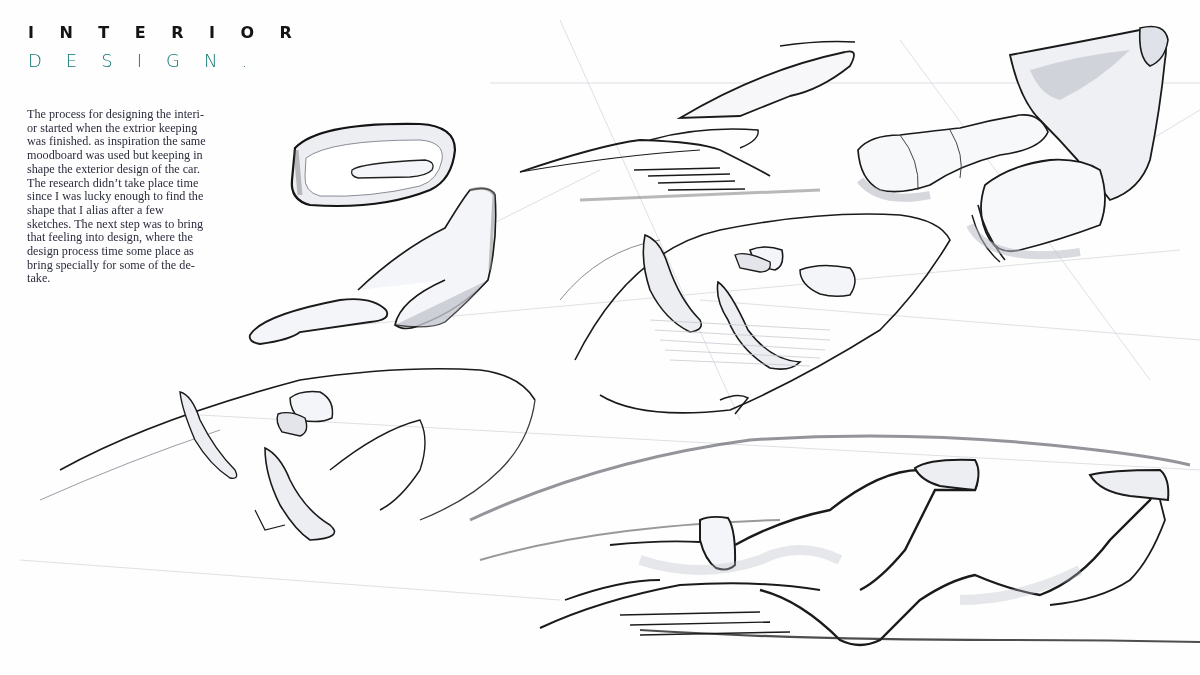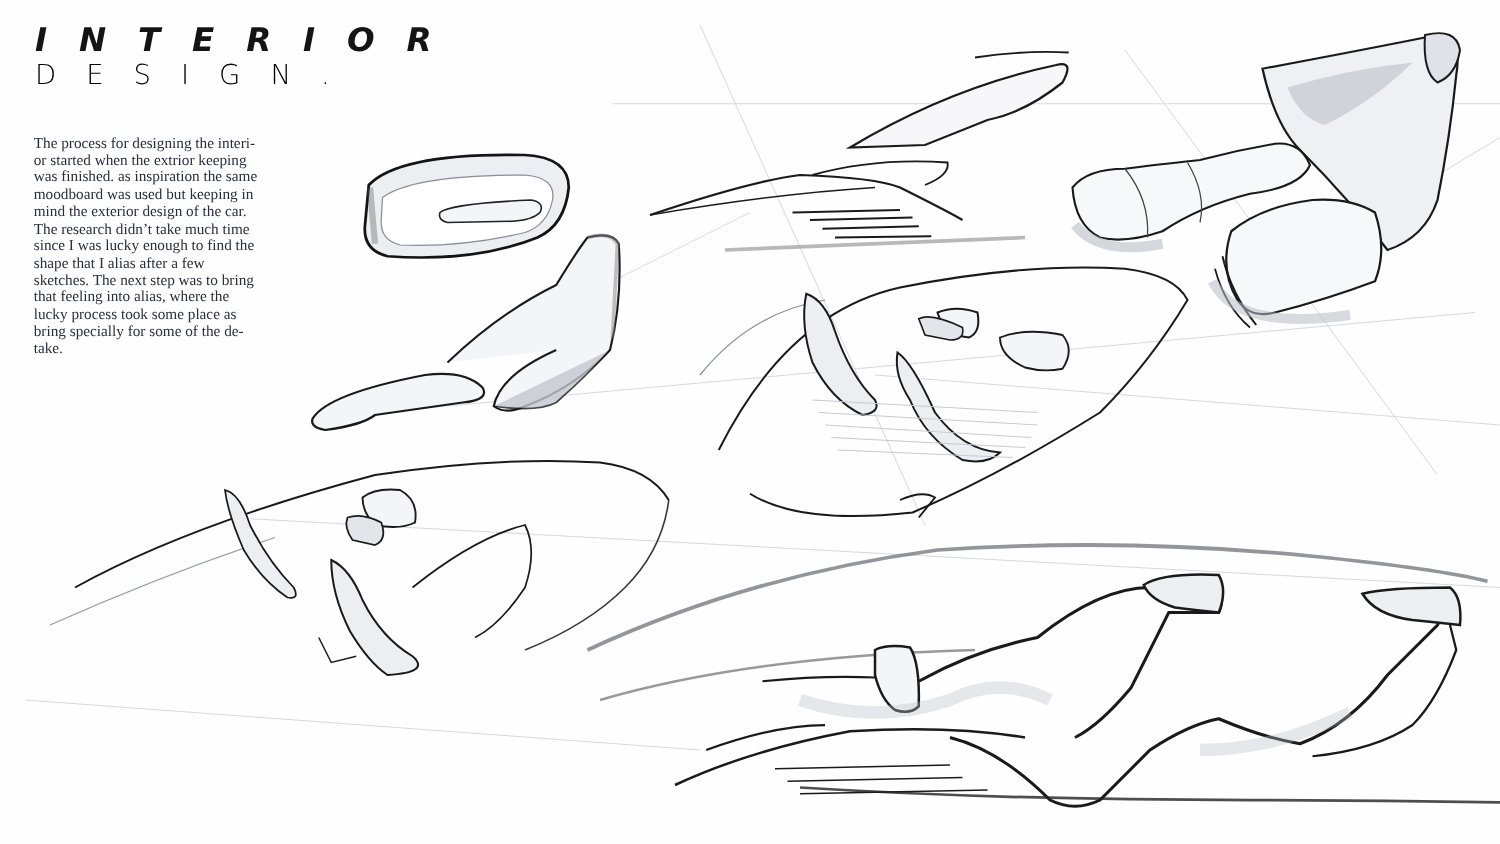--- a/index.html
+++ b/index.html
@@ -5,25 +5,25 @@
   html, body { margin:0; padding:0; }
   body {
     width:1200px; height:675px; overflow:hidden; position:relative;
     background:#ffffff;
     font-family:"Liberation Serif", serif;
   }
   .page { position:absolute; left:0; top:0; width:1200px; height:675px; background:#fefefe; }
   .title-block { position:absolute; left:28px; top:20px; }
   .title-line1 {
     font-family:"DejaVu Sans", sans-serif; font-weight:bold;
-    font-size:26px; letter-spacing:25.5px; color:#141414; line-height:26px;font-style:italic;
+    font-size:16px; letter-spacing:25.5px; color:#141414; line-height:26px;
   }
   .title-line2 {
     font-family:"DejaVu Sans", sans-serif; font-weight:200;
-    font-size:22px; letter-spacing:24px; color:#000000; line-height:26px; margin-top:2px;
+    font-size:18px; letter-spacing:24px; color:#0f766e; line-height:26px; margin-top:2px;
     -webkit-text-stroke:0px; font-stretch:condensed;
   }
   .body-text {
     position:absolute; left:27px; top:108px; width:172px;
     font-size:12.2px; line-height:13.7px; color:#2b2d3d;
     font-family:"Liberation Serif", serif;
   }
   .body-text p { margin:0; white-space:nowrap; }
   svg.sketches { position:absolute; left:0; top:0; }
 </style>
@@ -35,27 +35,27 @@
   <div class="title-block">
     <div class="title-line1">INTERIOR</div>
     <div class="title-line2">DESIGN.</div>
   </div>
 
   <div class="body-text">
     <p>The process for designing the interi-</p>
     <p>or started when the extrior keeping</p>
     <p>was finished. as inspiration the same</p>
     <p>moodboard was used but keeping in</p>
-    <p>mind the exterior design of the car.</p>
-    <p>The research didn’t take much time</p>
+    <p>shape the exterior design of the car.</p>
+    <p>The research didn’t take place time</p>
     <p>since I was lucky enough to find the</p>
     <p>shape that I alias after a few</p>
     <p>sketches. The next step was to bring</p>
-    <p>that feeling into alias, where the</p>
-    <p>lucky process took some place as</p>
+    <p>that feeling into design, where the</p>
+    <p>design process time some place as</p>
     <p>bring specially for some of the de-</p>
     <p>take.</p>
   </div>
 
   <svg class="sketches" width="1200" height="675" viewBox="0 0 1200 675">
 
     <g stroke="#d6d8de" stroke-width="0.8" fill="none">
       <line x1="490" y1="83" x2="1200" y2="83"></line>
       <line x1="200" y1="415" x2="1200" y2="470"></line>
       <line x1="300" y1="330" x2="1180" y2="250"></line>

